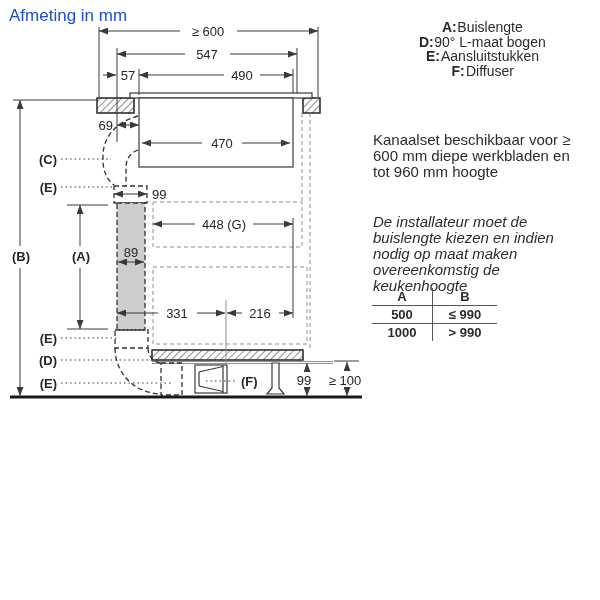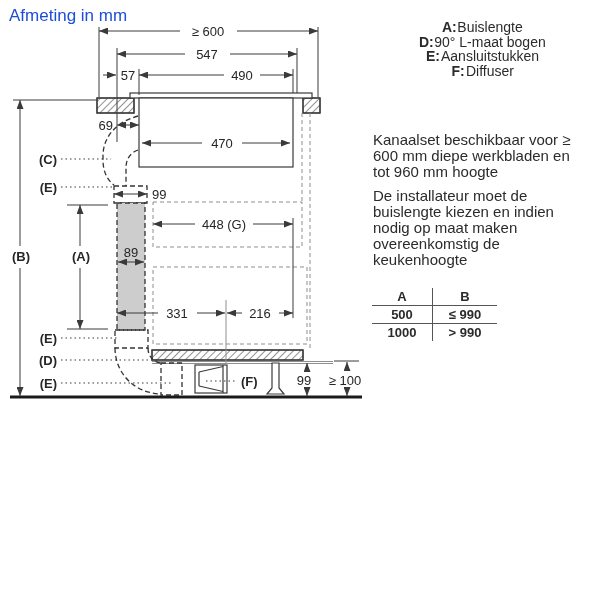--- a/index.html
+++ b/index.html
@@ -6,21 +6,21 @@
   .stage{position:relative;width:600px;height:600px;background:#fff;
          font-family:"Liberation Sans",sans-serif;color:#2b2b2b;overflow:hidden;}
   .title{position:absolute;left:9px;top:6px;font-size:17px;color:#1d4ed8;}
   svg{position:absolute;left:0;top:0;}
   svg text{font-family:"Liberation Sans",sans-serif;fill:#262626;}
   .dim{font-size:13px;}
   .lbl{font-size:13px;font-weight:bold;}
   .rightcol{position:absolute;left:373px;top:20px;width:218px;font-size:14px;line-height:14.6px;text-align:center;}
   .lg-row b{display:inline-block;width:16px;font-weight:bold;}
   .note{position:absolute;left:373px;width:216px;font-size:15px;line-height:16px;}
-  .note1{top:132px;} .note2{top:188px;}
+  .note1{top:132px;} .note2{top:214px;font-style:italic;}
   .spec{position:absolute;left:372px;top:288px;border-collapse:collapse;font-size:13px;}
   .spec td,.spec th{padding:1px 4px;text-align:center;font-weight:bold;}
   .spec th{font-weight:bold;}
   .spec .c1{width:52px;border-right:1px solid #555;}
   .spec .c2{width:56px;}
   .spec tr+tr td{border-top:1px solid #555;}
 </style>
 </head>
 <body>
 

